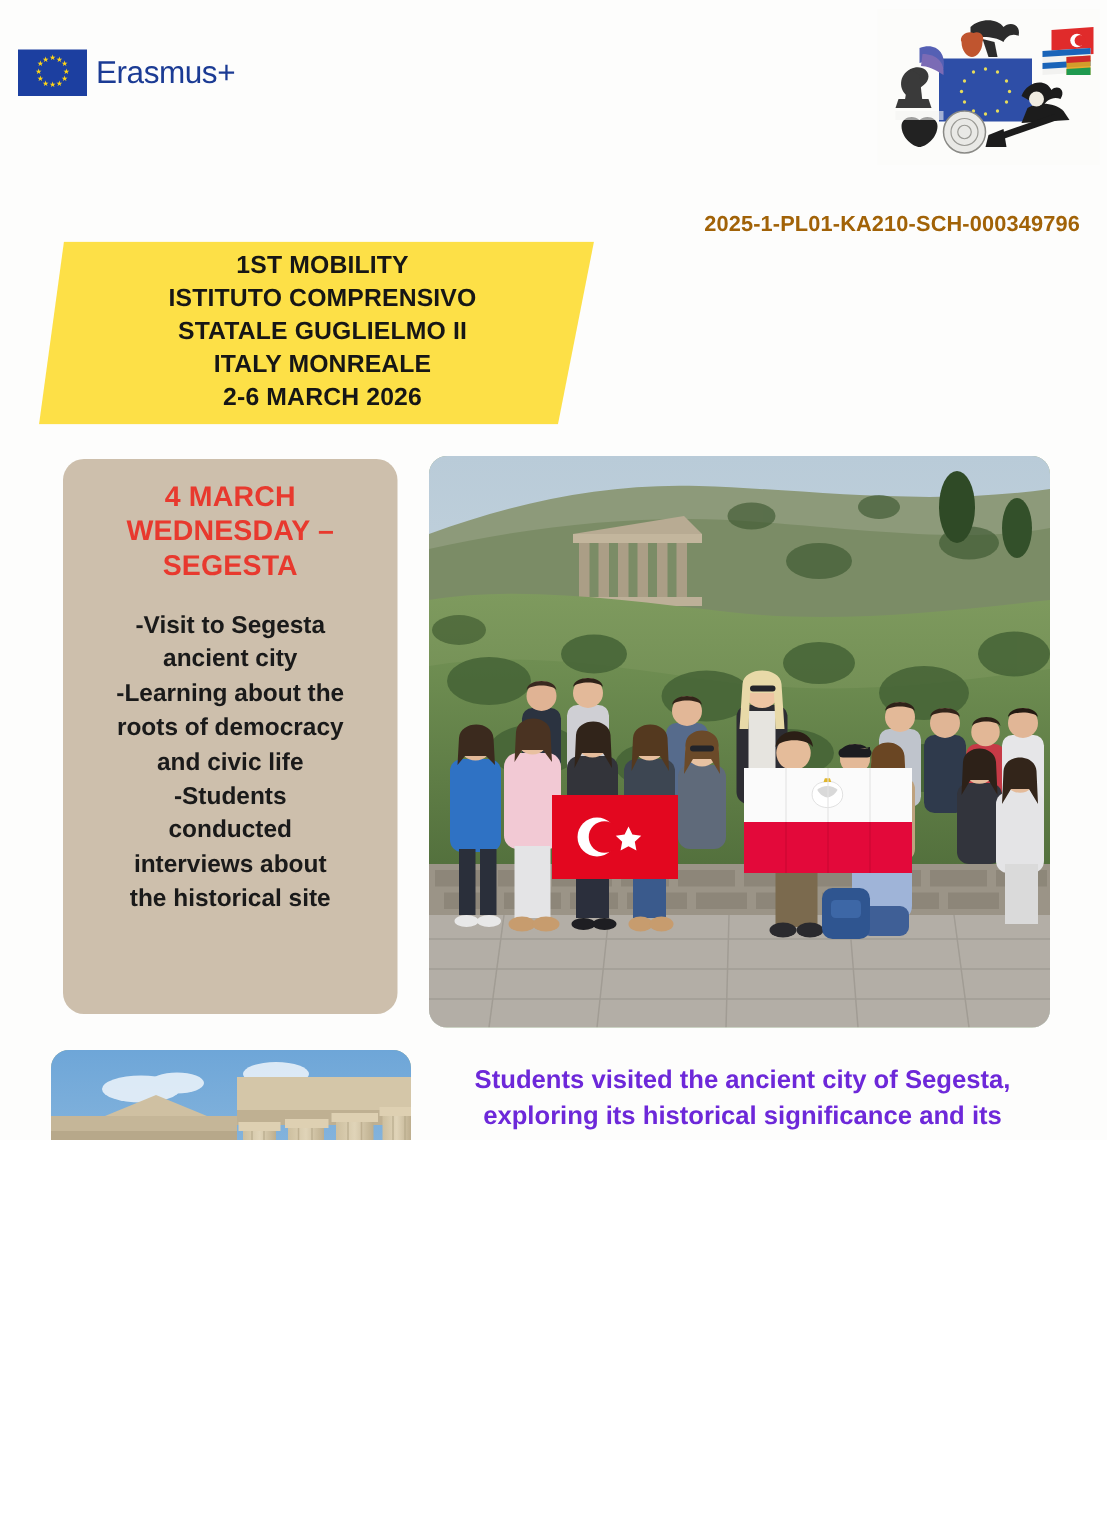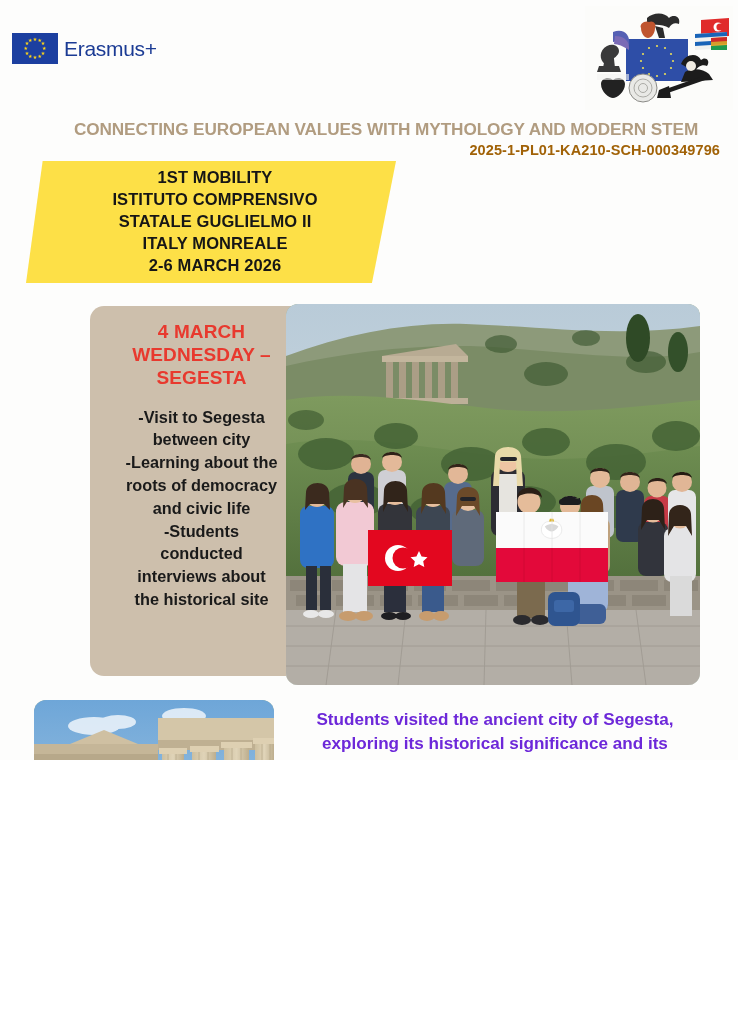--- a/index.html
+++ b/index.html
@@ -127,21 +127,20 @@
   }
 
   
   #agenda-card {
     position: absolute;
     left: 42px; top: 306px;
     width: 223px; height: 370px;
     background: #cdbfac;
     border-radius: 14px;
     padding: 14px 12px 10px 12px;
-    margin-left: 48px;
   }
   #agenda-heading {
     text-align: center;
     font-size: 19px;
     font-weight: bold;
     color: #e8392e;
     line-height: 1.22;
     white-space: pre-line;
     letter-spacing: 0.1px;
   }
@@ -307,38 +306,37 @@
         <path d="M110 28 L142 26 L142 42 L110 44 Z" fill="#f2f2f0"></path>
         <path d="M110 28 L142 26 L142 30 L110 32 Z" fill="#1a64b8"></path>
         <path d="M110 36 L142 34 L142 38 L110 40 Z" fill="#1a64b8"></path>
         <path d="M126 32 L142 31 L142 44 L126 44 Z" fill="#e8a31c" opacity="0.9"></path>
         <path d="M126 32 L142 31 L142 35 L126 36 Z" fill="#cf2a2a"></path>
         <path d="M126 40 L142 39 L142 44 L126 44 Z" fill="#1f9a4f"></path>
       </g>
     </svg>
   </div>
 
-  <div id="subtitle">CONNECTING EUROPEAN VALUES WITH MYTHOLOGY AND MODERN STEM</div>
   <div id="project-code">2025-1-PL01-KA210-SCH-000349796</div>
 
   <div id="mobility-box">
     <div id="mobility-text">1ST MOBILITY
 ISTITUTO COMPRENSIVO
 STATALE GUGLIELMO II
 ITALY MONREALE
 2-6 MARCH 2026</div>
   </div>
 
 
   <div id="agenda-card">
     <div id="agenda-heading">4 MARCH
 WEDNESDAY –
 SEGESTA</div>
     <div id="agenda-items">-Visit to Segesta
-between city
+ancient city
 -Learning about the
 roots of democracy
 and civic life
 -Students
 conducted
 interviews about
 the historical site</div>
   </div>
 
   <div class="photo" id="photo-group">

